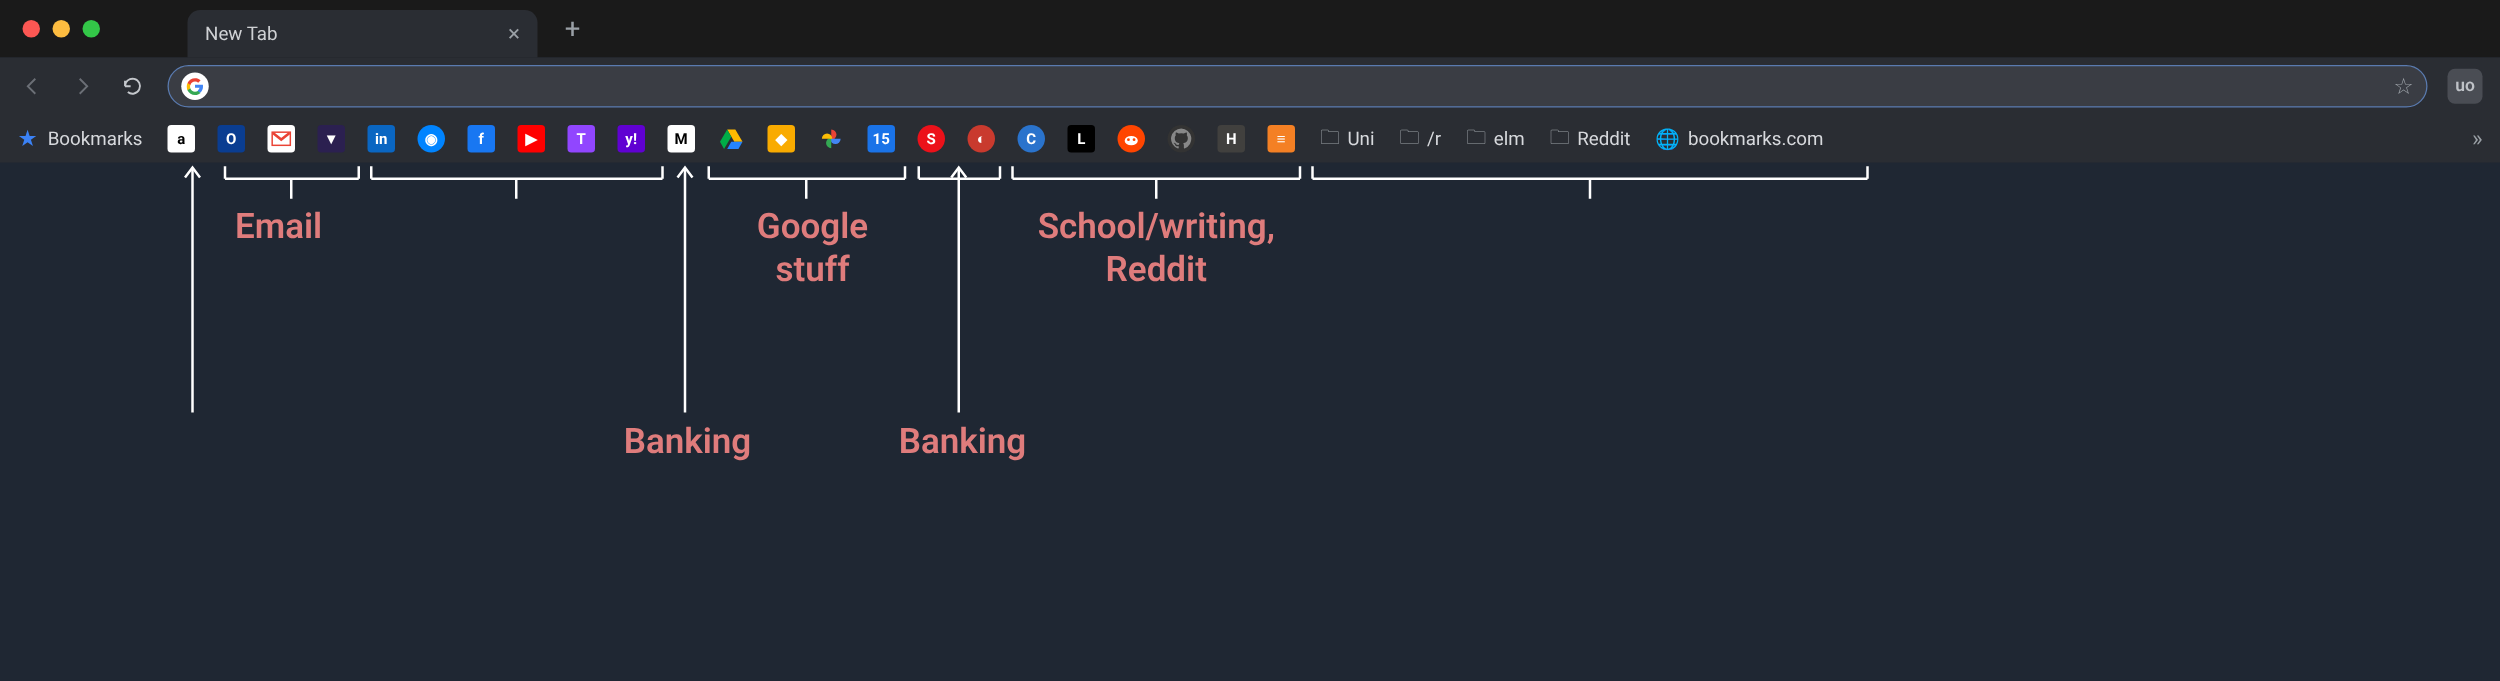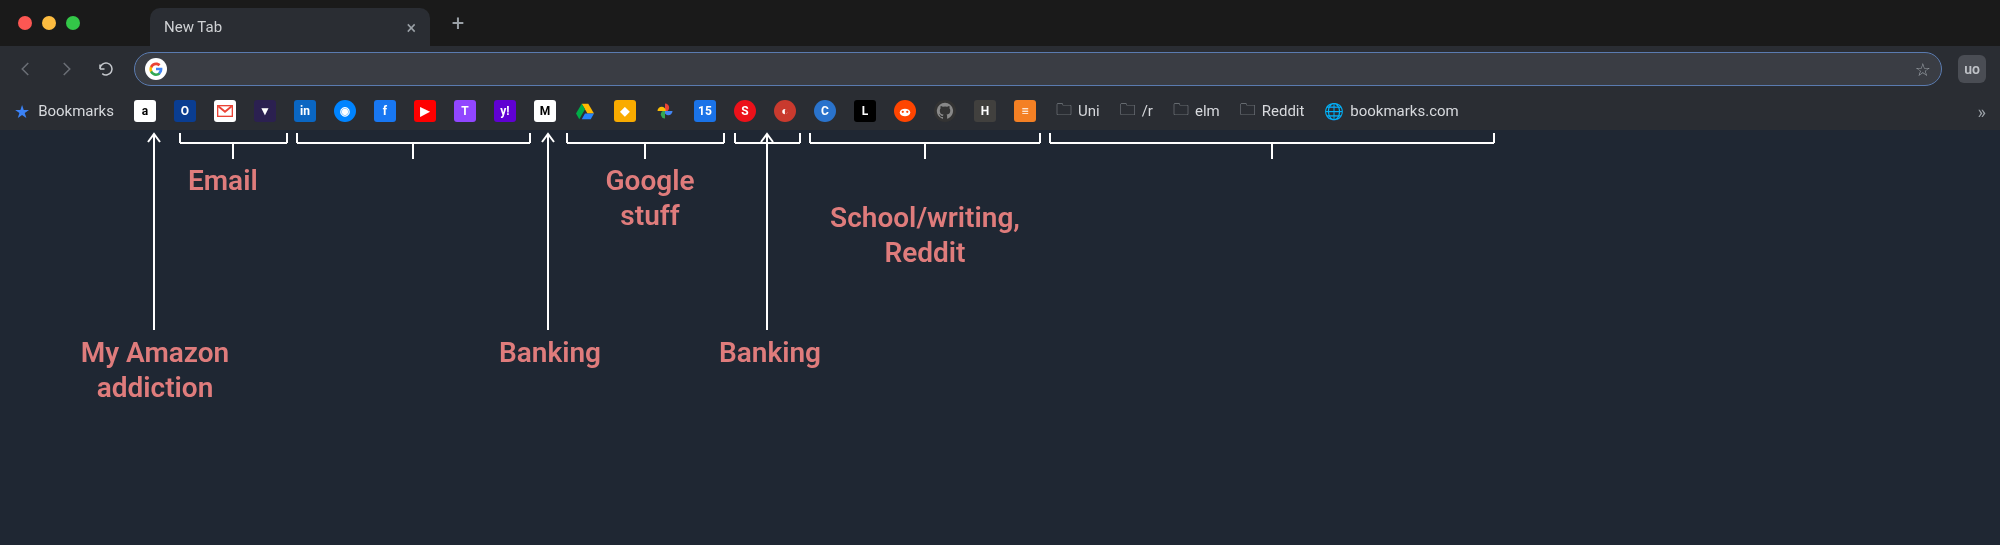--- a/index.html
+++ b/index.html
@@ -282,19 +282,18 @@
     <line class="arrow" x1="767" y1="200" x2="767" y2="5"></line>
     <polyline class="arrow" points="761,12 767,4 773,12"></polyline>
 
     <path class="bracket" d="M735 3 v10 M735 13 H800 M800 3 v10"></path>
 
     <path class="bracket" d="M810 3 v10 M810 13 H1040 M1040 3 v10 M925 13 v16"></path>
 
     <path class="bracket" d="M1050 3 v10 M1050 13 H1494 M1494 3 v10 M1272 13 v16"></path>
   </svg>
 
-  <div class="anno-label" style="left:60px; top:205px; width:190px;">My Amazon<br>addiction</div>
   <div class="anno-label" style="left:188px; top:33px;">Email</div>
   <div class="anno-label" style="left:460px; top:205px; width:180px;">Banking</div>
   <div class="anno-label" style="left:700px; top:205px; width:140px;">Banking</div>
   <div class="anno-label" style="left:590px; top:33px; width:120px;">Google<br>stuff</div>
-  <div class="anno-label" style="left:810px; top:33px; width:230px;margin-top:37px;">School/writing,<br>Reddit</div>
+  <div class="anno-label" style="left:810px; top:33px; width:230px;">School/writing,<br>Reddit</div>
 </div>
 
 </body></html>

